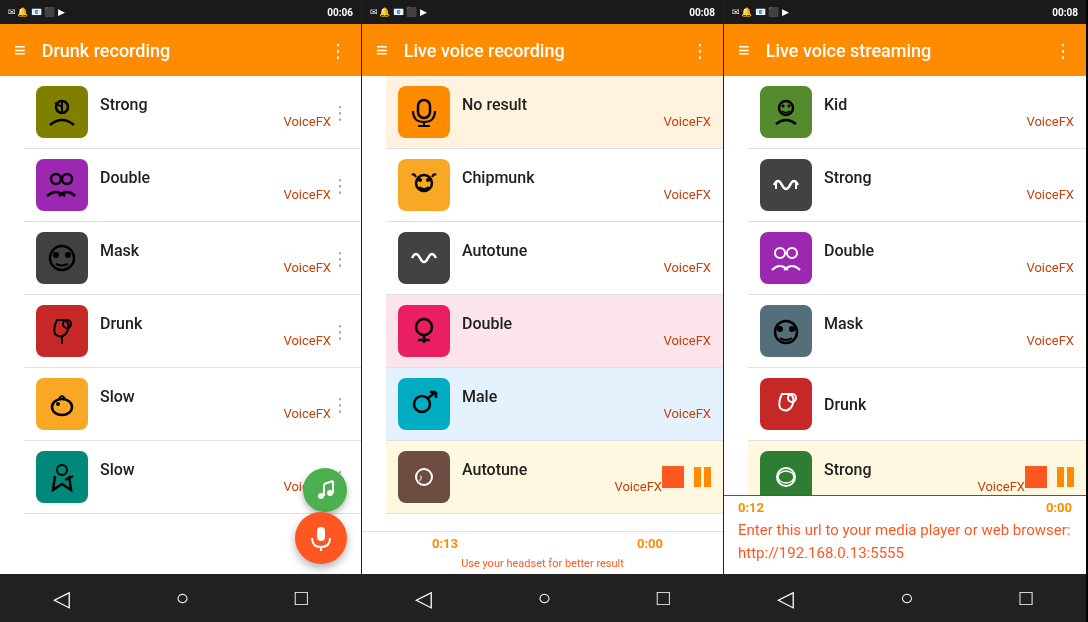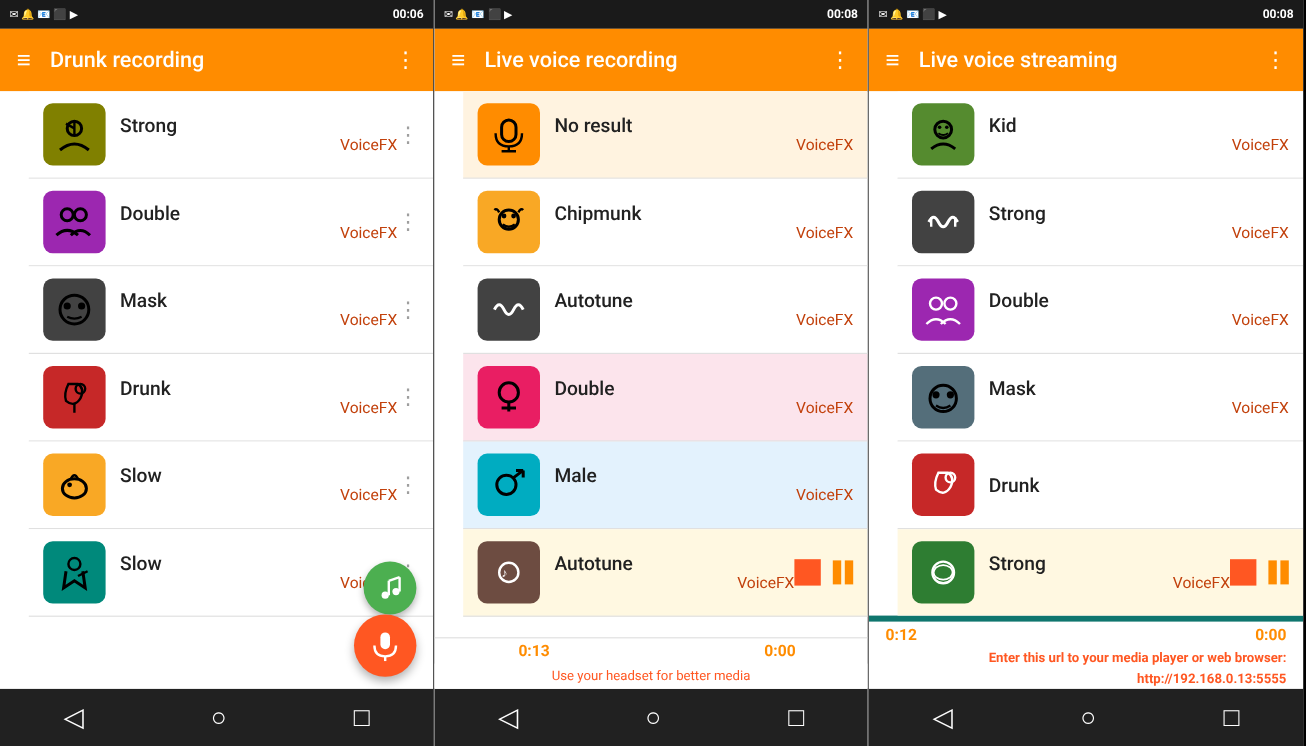--- a/index.html
+++ b/index.html
@@ -482,21 +482,21 @@
         </div>
       </div>
 
     </div>
 
     <div style="background:white;border-top:1px solid #e0e0e0;">
       <div style="display:flex;justify-content:space-between;padding:4px 60px 2px 70px;">
         <span class="time-text">0:13</span>
         <span class="time-text">0:00</span>
       </div>
-      <div class="hint-text">Use your headset for better media</div>
+      <div class="hint-text">Use your headset for better result</div>
     </div>
   </div>
 
   <div class="nav-bar">
     <span class="nav-btn">◁</span>
     <span class="nav-btn">○</span>
     <span class="nav-btn">□</span>
   </div>
 </div>
 
@@ -604,26 +604,26 @@
           <div class="stop-btn"></div>
           <div class="pause-btn">
             <span class="pause-bar"></span>
             <span class="pause-bar"></span>
           </div>
         </div>
       </div>
 
     </div>
 
-    <div style="background:white;border-top:5px solid #0f766e;padding:4px 14px 0;">
+    <div style="background:white;border-top:1px solid #0f766e;padding:4px 14px 10px;">
       <div style="display:flex;justify-content:space-between;margin-bottom:4px;">
         <span class="time-text">0:12</span>
         <span class="time-text">0:00</span>
       </div>
-      <div style="color:#FF5722;font-size:11px;text-align:right;line-height:1.5;font-weight:bold;">
+      <div style="color:#FF5722;font-size:15px;text-align:left;line-height:1.5;">
         <span>Enter this url to your media player or web browser:</span><br>
         <span>http://192.168.0.13:5555</span>
       </div>
     </div>
   </div>
 
   <div class="nav-bar">
     <span class="nav-btn">◁</span>
     <span class="nav-btn">○</span>
     <span class="nav-btn">□</span>

